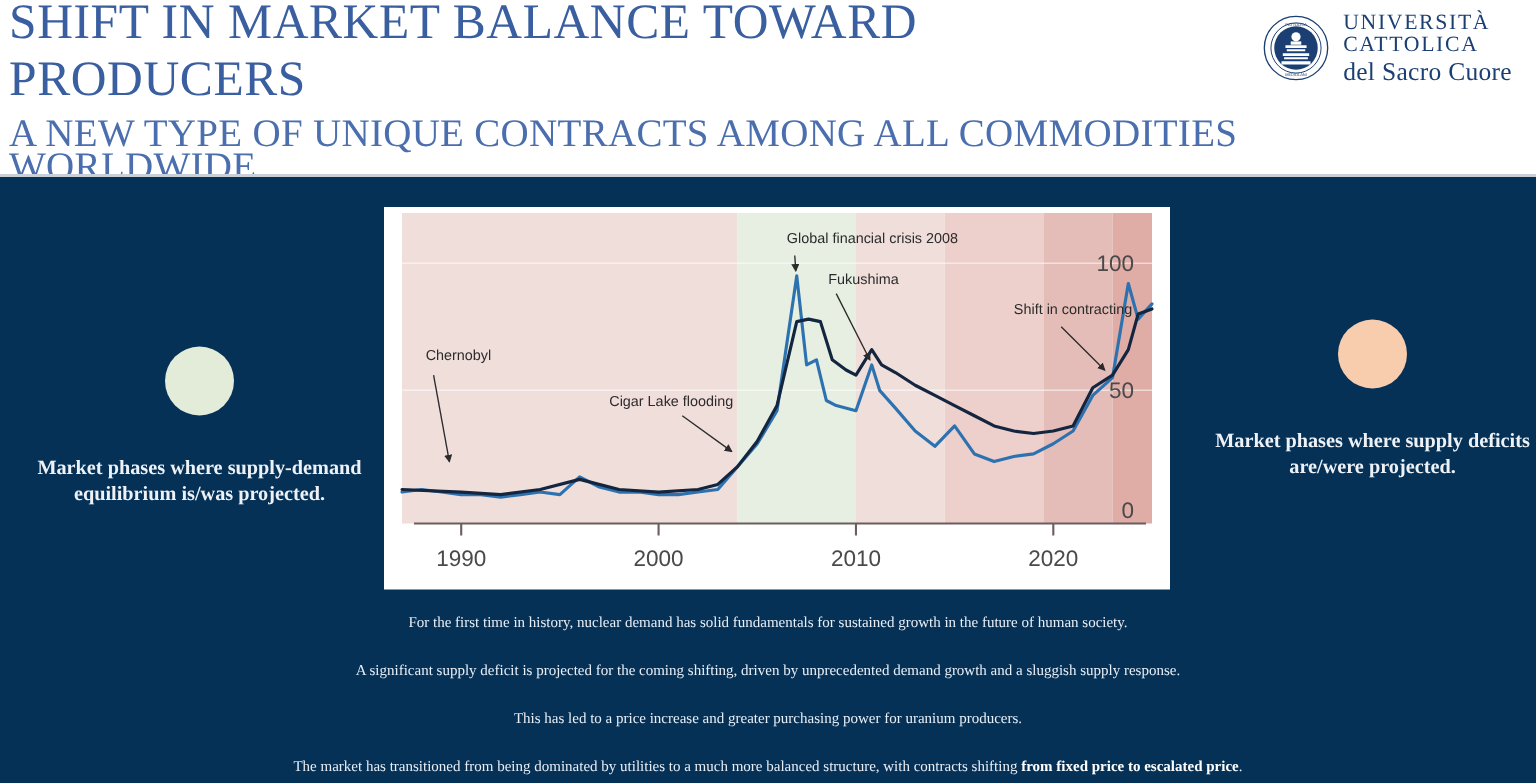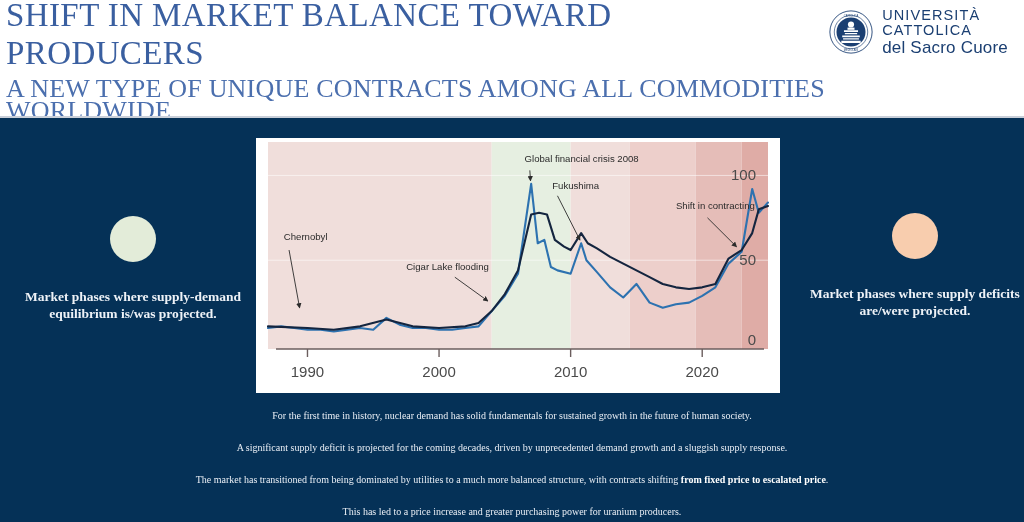--- a/index.html
+++ b/index.html
@@ -30,39 +30,39 @@
     letter-spacing:.2px;
     color:#4b6fae;
     font-weight:400;
   }
   .logo{
     position:absolute;right:16px;top:8px;
     display:flex;align-items:center;gap:9px;
   }
   .seal{width:44px;height:44px;flex:0 0 auto;}
   .logo-text{
-    font-family:Liberation Sans, sans-serif;
+    font-family:Liberation Serif, serif;
     color:#1b3f72;line-height:1.02;
   }
   .logo-l1,.logo-l2{font-size:14.5px;letter-spacing:1.1px;font-weight:400;}
   .logo-l3{font-size:17px;letter-spacing:.2px;margin-top:1px;}
   .header-rule{
     position:absolute;left:0;top:116px;width:1024px;height:2px;
     background:#c9cfd9;
   }
 
   
   .body-navy{
     position:absolute;left:0;top:118px;width:1024px;height:404px;
     background:#053157;
   }
 
   
   .legend{position:absolute;width:230px;text-align:center;}
-  .legend-left{left:18px;top:216px;}
+  .legend-left{left:18px;top:231px;}
   .legend-right{left:800px;top:213px;}
   .legend-dot{
     width:46px;height:46px;border-radius:50%;
     margin:0 auto 26px auto;
   }
   .legend-text{
     font-family:"Liberation Serif", serif;
     font-size:13.5px;line-height:17px;
     color:#eef2f7;font-weight:700;
   }
@@ -177,18 +177,18 @@
           <text x="292.2105263157883" y="47" text-anchor="start" font-family="Liberation Sans, sans-serif" font-size="9.6" fill="#2b2b2b">Fukushima</text>
           <line x1="297.4736842105263" y1="53.78260869565216" x2="319.8421052631585" y2="97.86956521739131" stroke="#2b2b2b" stroke-width="0.9" marker-end="url(#arrowhead)"></line>
           <text x="415.89473684210526" y="67.34782608695653" text-anchor="start" font-family="Liberation Sans, sans-serif" font-size="9.6" fill="#2b2b2b">Shift in contracting</text>
           <line x1="447.4736842105275" y1="75.82608695652173" x2="476.42105263157777" y2="104.65217391304348" stroke="#2b2b2b" stroke-width="0.9" marker-end="url(#arrowhead)"></line>
         </svg>
     </div>
   </div>
 
   <div class="bullets">
     <p class="bullet"><span>For the first time in history, nuclear demand has solid fundamentals for sustained growth in the future of human society.</span></p>
-    <p class="bullet"><span>A significant supply deficit is projected for the coming decades, driven by unprecedented demand growth and a sluggish supply response.</span></p>
+    <p class="bullet"><span>A significant supply deficit is projected for the coming shifting, driven by unprecedented demand growth and a sluggish supply response.</span></p>
+    <p class="bullet"><span>This has led to a price increase and greater purchasing power for uranium producers.</span></p>
     <p class="bullet"><span>The market has transitioned from being dominated by utilities to a much more balanced structure, with contracts shifting </span><b>from fixed price to escalated price</b><span>.</span></p>
-    <p class="bullet"><span>This has led to a price increase and greater purchasing power for uranium producers.</span></p>
   </div>
 
 </div>
 
 </body></html>

